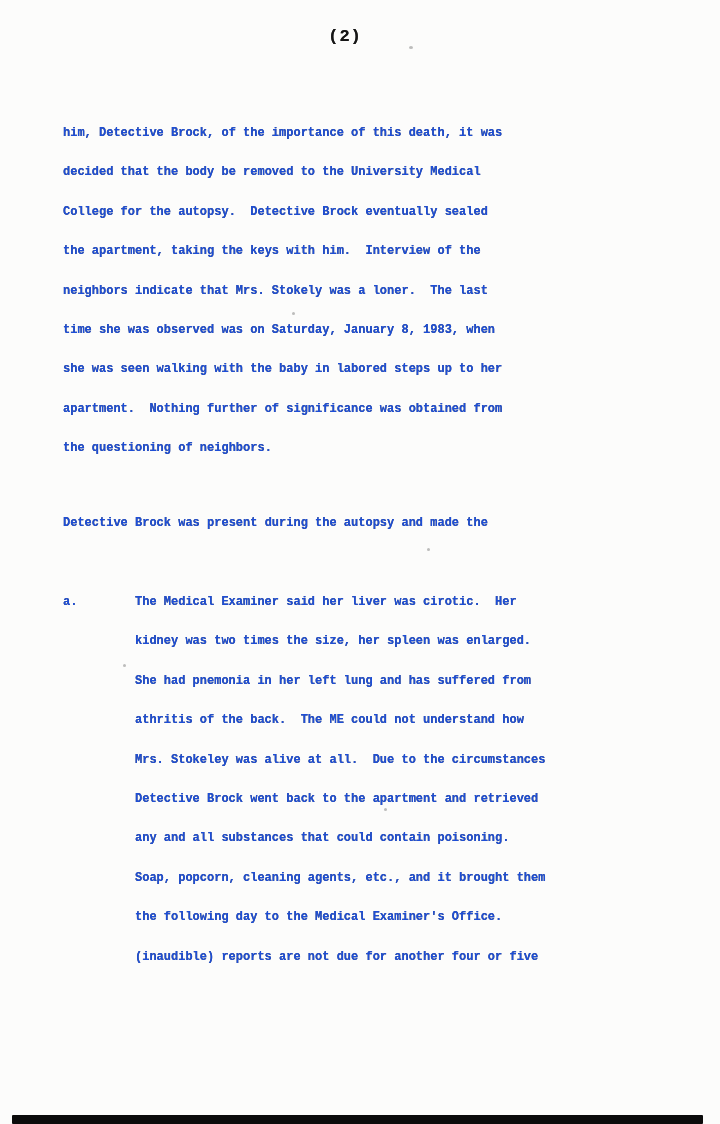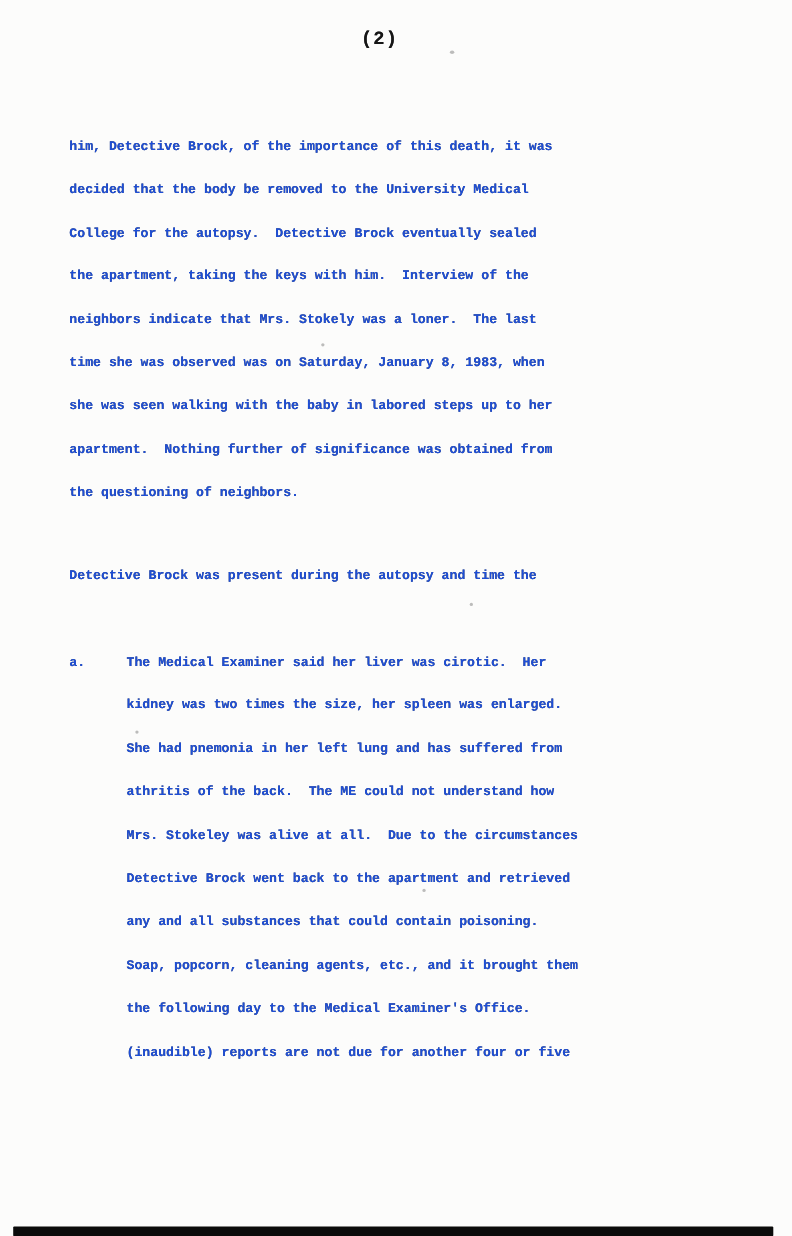--- a/index.html
+++ b/index.html
@@ -52,21 +52,21 @@
     height: 39.4px;
     line-height: 39.4px;
   }
   .marker {
     position: absolute;
     left: 0;
     top: 0;
     height: 39.4px;
     line-height: 39.4px;
   }
-  .para.with-marker .lines { margin-left: 52px; }
+  .para.with-marker .lines { margin-left: 72px; }
   .speck {
     position: absolute;
     background: rgba(40,40,40,0.3);
     border-radius: 50%;
   }
   .speck.s1 { left: 409px; top: 46px;  width: 4px; height: 3px; }
   .speck.s2 { left: 292px; top: 312px; width: 3px; height: 3px; }
   .speck.s3 { left: 427px; top: 548px; width: 3px; height: 3px; }
   .speck.s4 { left: 123px; top: 664px; width: 3px; height: 3px; }
   .speck.s5 { left: 384px; top: 808px; width: 3px; height: 3px; }
@@ -81,21 +81,21 @@
   }
 </style>
 </head>
 <body>
 
 <div class="page">
   <div class="page-number">(2)</div>
 
   <div class="doc-body" id="doc-body">
       <div class="para"><div class="lines"><div class="line">him, Detective Brock, of the importance of this death, it was</div><div class="line">decided that the body be removed to the University Medical</div><div class="line">College for the autopsy.  Detective Brock eventually sealed</div><div class="line">the apartment, taking the keys with him.  Interview of the</div><div class="line">neighbors indicate that Mrs. Stokely was a loner.  The last</div><div class="line">time she was observed was on Saturday, January 8, 1983, when</div><div class="line">she was seen walking with the baby in labored steps up to her</div><div class="line">apartment.  Nothing further of significance was obtained from</div><div class="line">the questioning of neighbors.</div></div></div>
-      <div class="para"><div class="lines"><div class="line">Detective Brock was present during the autopsy and time the</div></div></div>
+      <div class="para"><div class="lines"><div class="line">Detective Brock was present during the autopsy and made the</div></div></div>
       <div class="para with-marker"><span class="marker">a.</span><div class="lines"><div class="line">The Medical Examiner said her liver was cirotic.  Her</div><div class="line">kidney was two times the size, her spleen was enlarged.</div><div class="line">She had pnemonia in her left lung and has suffered from</div><div class="line">athritis of the back.  The ME could not understand how</div><div class="line">Mrs. Stokeley was alive at all.  Due to the circumstances</div><div class="line">Detective Brock went back to the apartment and retrieved</div><div class="line">any and all substances that could contain poisoning.</div><div class="line">Soap, popcorn, cleaning agents, etc., and it brought them</div><div class="line">the following day to the Medical Examiner's Office.</div><div class="line">(inaudible) reports are not due for another four or five</div></div></div>
     </div>
 
   <div class="speck s1"></div>
   <div class="speck s2"></div>
   <div class="speck s3"></div>
   <div class="speck s4"></div>
   <div class="speck s5"></div>
 
   <div class="bottom-bar"></div>

